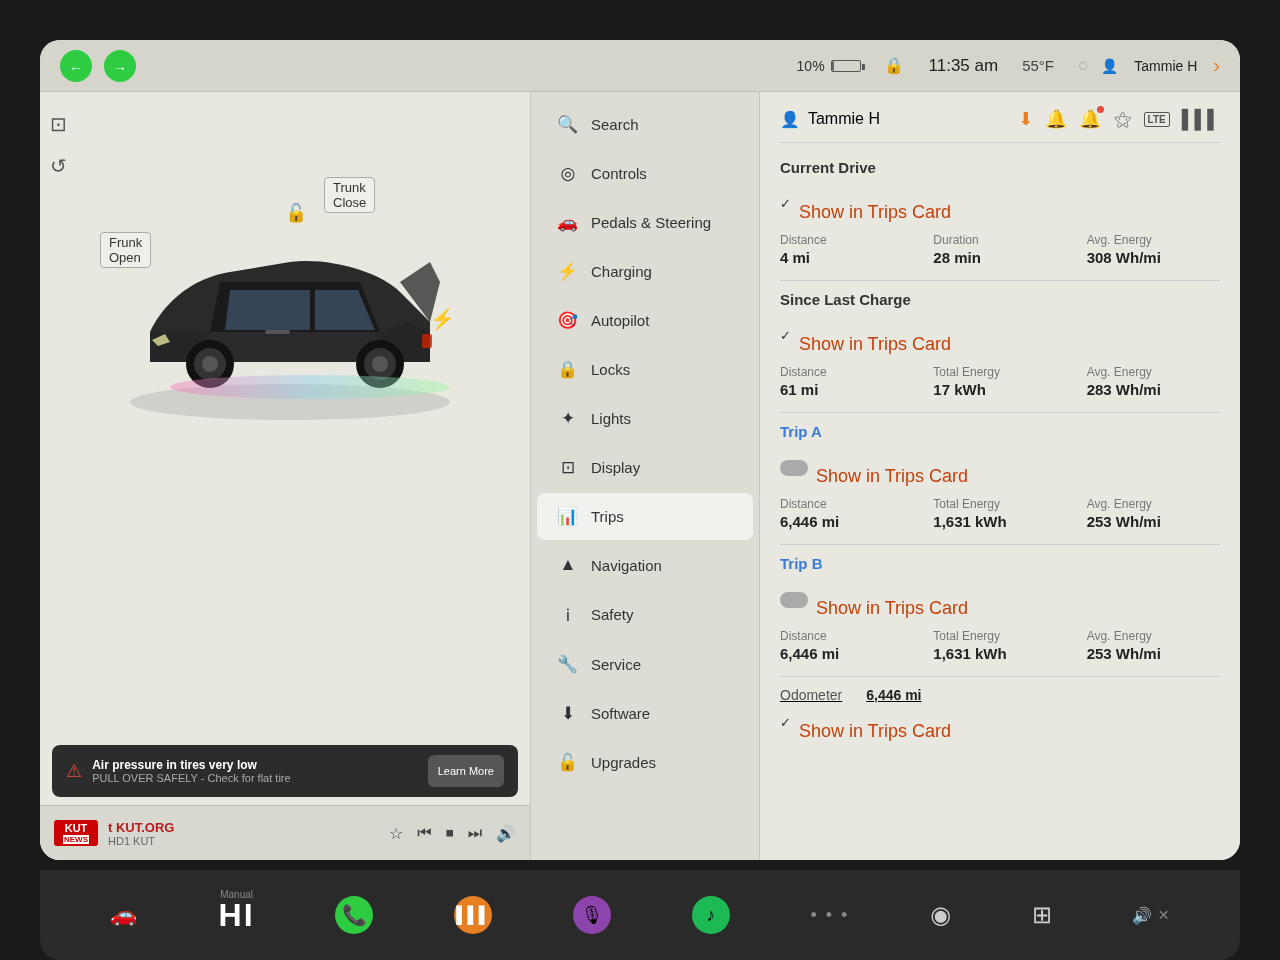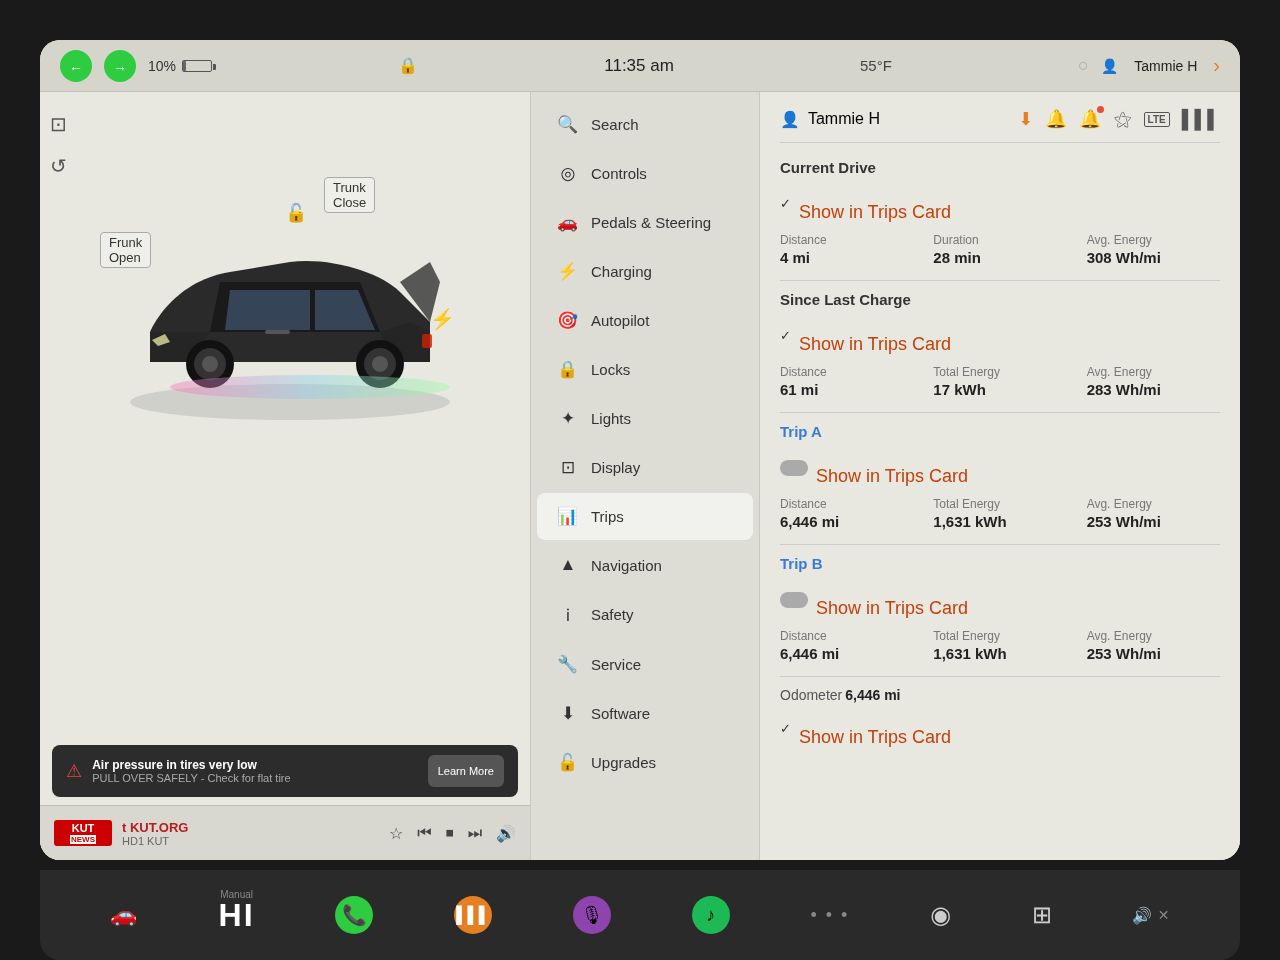--- a/index.html
+++ b/index.html
@@ -49,21 +49,21 @@
       justify-content: center;
       color: white;
       font-size: 14px;
       font-weight: bold;
     }
 
     .status-center {
       flex: 1;
       display: flex;
       align-items: center;
-      justify-content: space-between;
+      justify-content: flex-end;
       gap: 24px;
       font-size: 15px;
       color: #333;
     }
 
     .battery-indicator {
       display: flex;
       align-items: center;
       gap: 6px;
       font-size: 14px;
@@ -211,21 +211,21 @@
       display: flex;
       align-items: center;
       padding: 0 14px;
       gap: 10px;
     }
     .media-logo {
       background: #cc0000;
       color: white;
       font-size: 10px;
       font-weight: bold;
-      padding: 2px 16px;
+      padding: 2px 9px;
       border-radius: 3px;
       display: flex;
       flex-direction: column;
       align-items: center;
       line-height: 1.2;
     }
     .media-logo .news-text { font-size: 8px; background: #fff; color: #cc0000; padding: 0 1px; }
     .media-info {
       flex: 1;
     }
@@ -394,22 +394,22 @@
     .trip-title {
       font-size: 15px;
       font-weight: 600;
       color: #3a7bd5;
       margin-bottom: 8px;
     }
 
     .odometer-row {
       display: flex;
       align-items: center;
-      gap: 3px;
-      margin-bottom: 6px;
+      gap: 24px;
+      text-decoration: underline;
     }
     .odometer-label { font-size: 14px; color: #555; }
     .odometer-value { font-size: 14px; font-weight: 600; color: #222; }
 
     
     .taskbar {
       position: absolute;
       bottom: 0;
       left: 40px;
       right: 40px;

